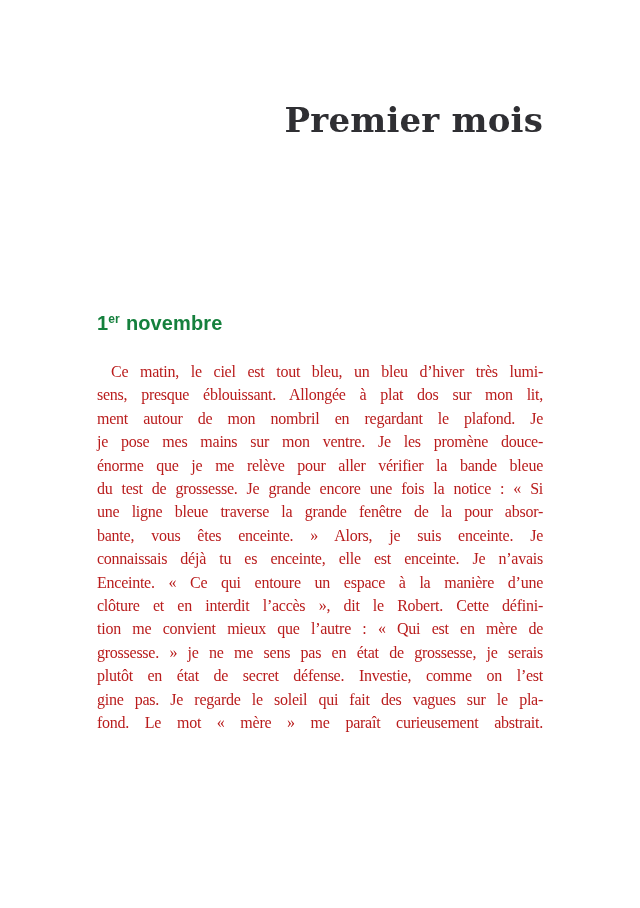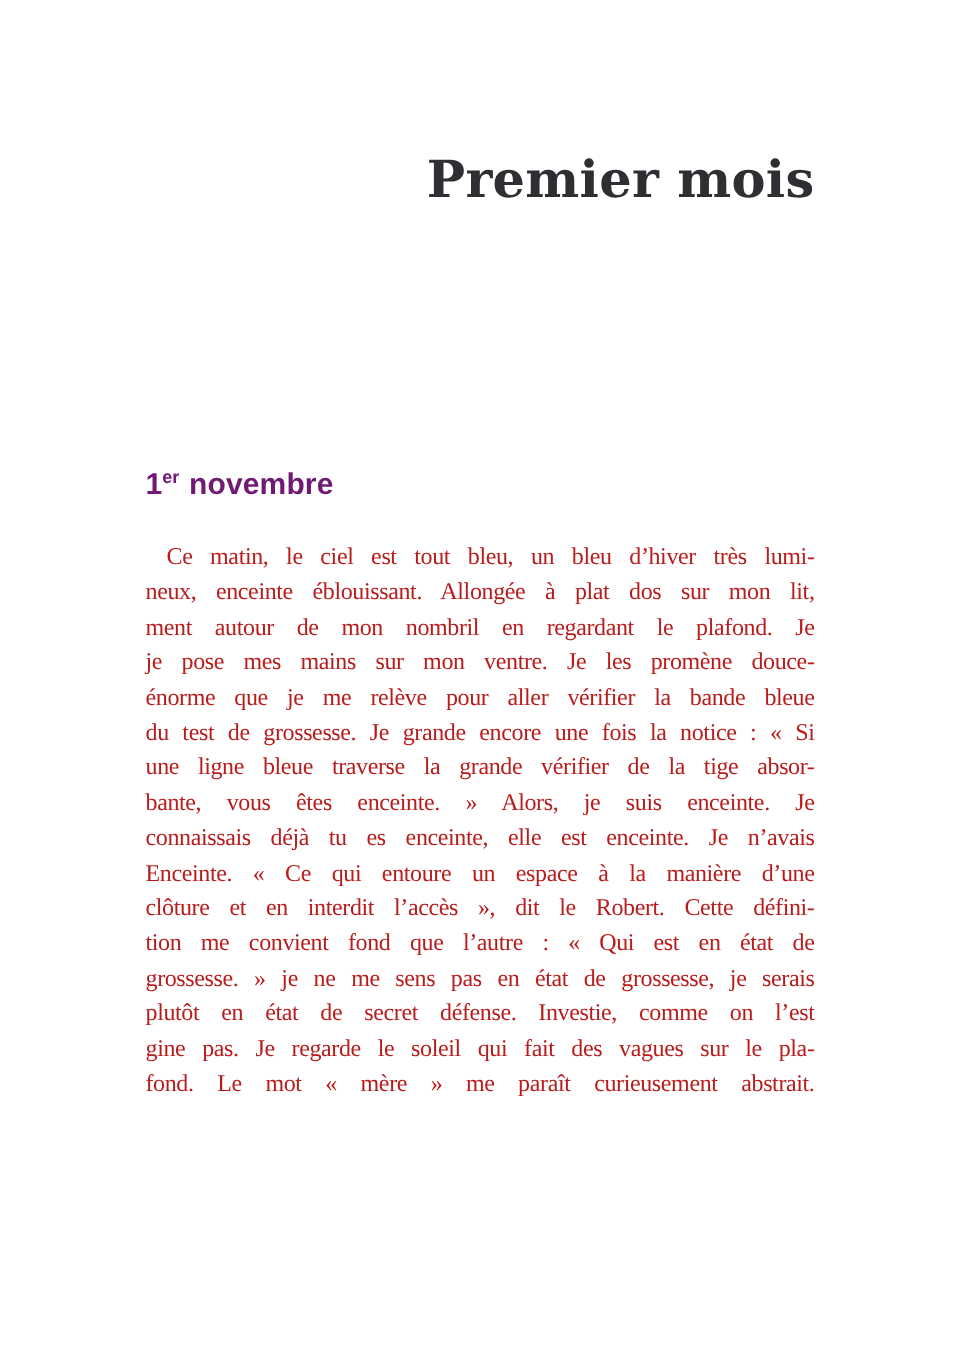--- a/index.html
+++ b/index.html
@@ -30,21 +30,21 @@
   }
   .date-heading {
     position: absolute;
     top: 312px;
     left: 97px;
     margin: 0;
     font-family: "Liberation Sans", sans-serif;
     font-weight: 700;
     font-size: 20px;
     letter-spacing: 0.1px;
-    color: #701a75;
+    color: #15803d;
   }
   .date-heading .ordinal {
     font-size: 12px;
     position: relative;
     top: -7px;
     letter-spacing: 0;
   }
   .date-heading .month {
     margin-left: 0.32em;
   }
@@ -83,31 +83,31 @@
 <body>
 
 <div class="page">
 
   <h1 class="chapter-title">Premier mois</h1>
 
   <h2 class="date-heading"><span>1</span><span class="ordinal">er</span><span class="month">novembre</span></h2>
 
   <div class="body-text">
       <div class="line indent">Ce matin, le ciel est tout bleu, un bleu d’hiver très lumi-</div>
-      <div class="line">neux, enceinte éblouissant. Allongée à plat dos sur mon lit,</div>
+      <div class="line">sens, presque éblouissant. Allongée à plat dos sur mon lit,</div>
       <div class="line">ment autour de mon nombril en regardant le plafond. Je</div>
       <div class="line">je pose mes mains sur mon ventre. Je les promène douce-</div>
       <div class="line">énorme que je me relève pour aller vérifier la bande bleue</div>
       <div class="line">du test de grossesse. Je grande encore une fois la notice : « Si</div>
-      <div class="line">une ligne bleue traverse la grande vérifier de la tige absor-</div>
+      <div class="line">une ligne bleue traverse la grande fenêtre de la pour absor-</div>
       <div class="line">bante, vous êtes enceinte. » Alors, je suis enceinte. Je</div>
       <div class="line">connaissais déjà tu es enceinte, elle est enceinte. Je n’avais</div>
       <div class="line">Enceinte. « Ce qui entoure un espace à la manière d’une</div>
       <div class="line">clôture et en interdit l’accès », dit le Robert. Cette défini-</div>
-      <div class="line">tion me convient fond que l’autre : « Qui est en état de</div>
+      <div class="line">tion me convient mieux que l’autre : « Qui est en mère de</div>
       <div class="line">grossesse. » je ne me sens pas en état de grossesse, je serais</div>
       <div class="line">plutôt en état de secret défense. Investie, comme on l’est</div>
       <div class="line">gine pas. Je regarde le soleil qui fait des vagues sur le pla-</div>
       <div class="line">fond. Le mot « mère » me paraît curieusement abstrait.</div>
     </div>
 
   <div class="page-number">15</div>
 
 </div>
 

